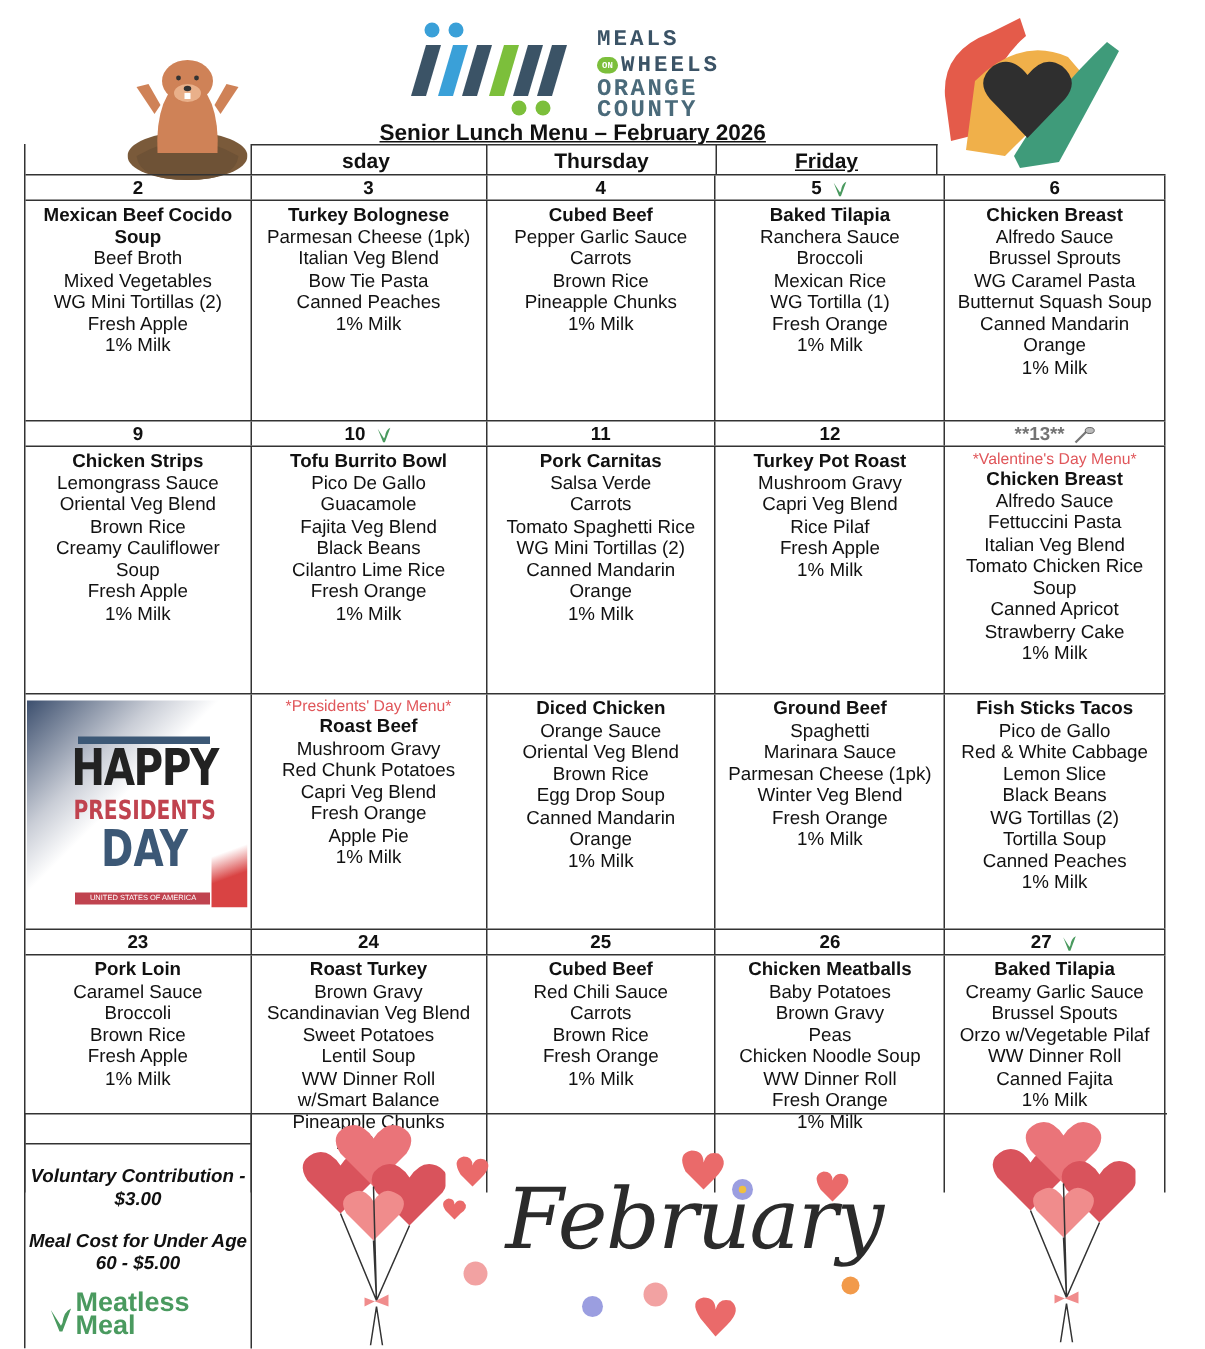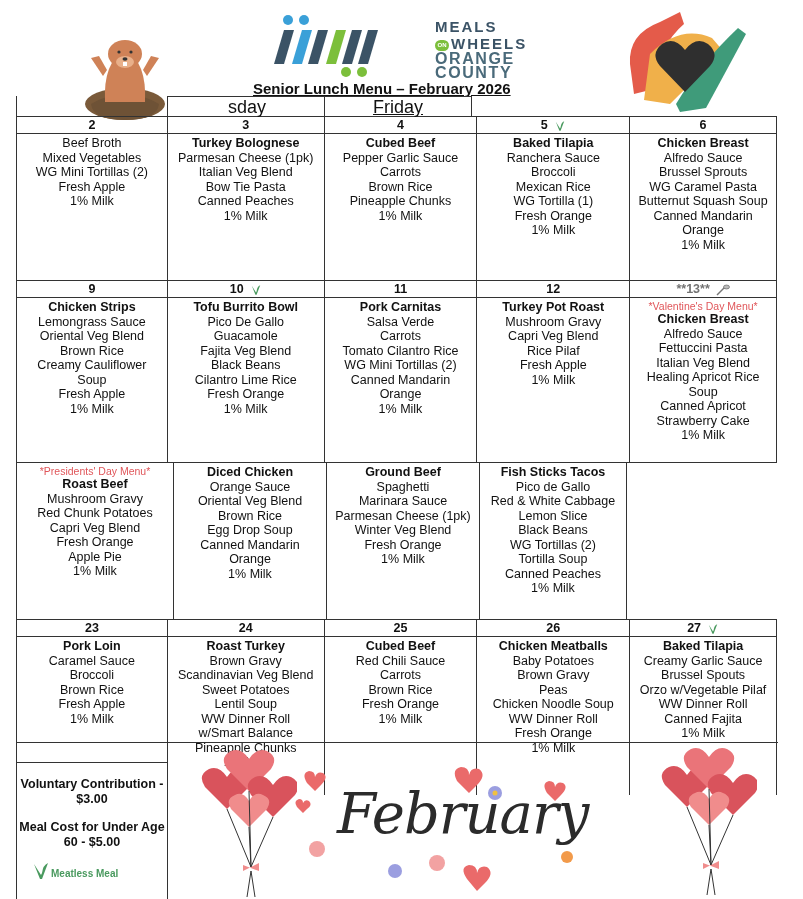--- a/index.html
+++ b/index.html
@@ -2,35 +2,35 @@
 <html><head>
 <meta charset="utf-8">
 <style>
   * { box-sizing: border-box; margin: 0; padding: 0; }
   html, body { width: 803px; height: 899px; background: #fff; overflow: hidden; }
   body { position: relative; font-family: "Liberation Sans", sans-serif; color: #111; }
 
   
   .groundhog { position: absolute; left: 85px; top: 32px; width: 80px; height: 90px; }
   .logo { position: absolute; left: 270px; top: 14px; width: 270px; height: 64px; }
-  .logo-text { position: absolute; left: 128px; top: 4px; font-family: Liberation Sans, sans-serif; font-weight: bold; color: #3b5366; letter-spacing: 2px; margin-left: 37px; }
+  .logo-text { position: absolute; left: 128px; top: 4px; font-family: Liberation Mono, monospace; font-weight: bold; color: #3b5366; letter-spacing: 2px; }
   .logo-text .l1 { font-size: 15px; line-height: 17px; }
   .logo-text .l2 { font-size: 15px; line-height: 17px; }
   .logo-text .l2 .on { display: inline-block; width: 14px; height: 11px; border-radius: 6px; background: #7cbf3b; color: #fff; font-size: 6px; line-height: 11px; text-align: center; letter-spacing: 0; vertical-align: middle; margin-right: 2px; }
   .logo-text .l3 { font-size: 16px; line-height: 14px; color: #4a6a7a; letter-spacing: 1.6px; }
   .heart-brush { position: absolute; left: 620px; top: 4px; width: 130px; height: 110px; }
 
   .title { position: absolute; left: 253px; top: 80px; font-size: 15px; font-weight: bold; text-decoration: underline; white-space: nowrap; }
 
   
   .grid { position: absolute; left: 16px; top: 96px; width: 761px; border-left: 1.5px solid #333; }
   .row-head { display: flex; height: 20px; }
   .cell { border-right: 1.5px solid #333; text-align: center; }
   .c1 { width: 151px; } .c2 { width: 157px; } .c3 { width: 153px; } .c4 { width: 153px; } .c5 { width: 147px; }
-  .dayname { font-weight: normal; font-size: 18px; line-height: 20px; border-top: 1.5px solid #333; }
+  .dayname { font-weight: bold; font-size: 14px; line-height: 20px; border-top: 1.5px solid #333; }
   .dayname.first { border-top: none; }
   .week { border-top: 1.5px solid #333; }
   .nums { display: flex; height: 17px; border-bottom: 1.2px solid #333; }
   .num { font-weight: bold; font-size: 12.5px; line-height: 16px; position: relative; }
   .num.red { color: #737373; }
   .body-row { display: flex; }
   .menu { font-size: 12.5px; line-height: 14.5px; padding-top: 2px; }
   .menu .main { font-weight: bold; }
   .menu .special { color: #e0565a; font-size: 10.5px; line-height: 12px; }
   .leaf { display: inline-block; width: 12px; height: 12px; vertical-align: middle; margin-left: 6px; }
@@ -43,22 +43,22 @@
   .pres-img .pres { font-family: "DejaVu Sans", sans-serif; font-weight: bold; font-size: 13.5px; line-height: 18px; color: #c0434f; transform: scaleY(1.3); margin-top: 4px; }
   .pres-img .day { font-family: "DejaVu Sans", sans-serif; font-weight: bold; font-size: 26px; line-height: 30px; color: #3c5876; transform: scaleY(1.3); margin-top: 2px; }
   .pres-img .usa { position: absolute; left: 32px; bottom: 2px; width: 90px; height: 8px; background: #c0434f; color: #fff; font-size: 5px; line-height: 8px; }
   .pres-img .flagcorner { position: absolute; right: 0; bottom: 0; width: 24px; height: 52px; background: linear-gradient(160deg,#fff 30%,#d94343 60%); }
 
   
   .footer { position: absolute; left: 16px; top: 742px; width: 762px; height: 157px; border-left: 1.5px solid #333; border-top: 1.5px solid #333; }
   .footer-left { position: absolute; left: 0; top: 0; width: 151px; height: 157px; border-right: 1.5px solid #333; }
   .footer-left .topband { height: 20px; border-bottom: 1.5px solid #333; }
   .footer-left .info { text-align: center; font-weight: bold; font-size: 12.5px; line-height: 14.5px; padding-top: 14px; }
-  .footer-left .info p { margin-bottom: 14px; }
-  .meatless { color: #4a9a5f; font-weight: bold; font-size: 10px; text-align: left; padding-left: 14px; margin-top: -2px; display: flex; align-items: flex-end; }
+  .footer-left .info p { margin-bottom: 14px; font-style: italic; }
+  .meatless { color: #4a9a5f; font-weight: bold; font-size: 18px; text-align: left; padding-left: 14px; margin-top: -2px; display: flex; align-items: flex-end; }
   .meatless svg { width: 20px; height: 20px; }
   .footer-art { position: absolute; left: 140px; top: 0; width: 670px; height: 157px; border-right: 1.5px solid #333; }
   .feb-word { position: absolute; left: 180px; top: 38px; font-family: "DejaVu Serif", serif; font-style: italic; font-size: 56px; color: #2b2b2b; letter-spacing: -1px; }
   .balloons-left { position: absolute; left: 30px; top: 4px; width: 110px; height: 150px; }
   .balloons-right { position: absolute; left: 490px; top: 2px; width: 110px; height: 150px; }
   .deco { position: absolute; }
 </style>
 </head>
 <body>
 
@@ -102,36 +102,38 @@
   <path d="M56 100 Q80 60 118 24 L126 30 Q110 60 86 104 L60 108Z" fill="#3f9b7a"></path>
   <path d="M65 88 L40 62 Q30 50 42 40 Q54 32 65 46 Q76 32 88 40 Q100 50 90 62Z" fill="#2f2f2f"></path>
 </svg>
 
 <div class="title">Senior Lunch Menu – February 2026</div>
 
 <div class="grid">
   <div class="row-head">
     <div class="cell c1 dayname first"></div>
     <div class="cell c2 dayname" style="text-align:left;padding-left:60px;">sday</div>
+    <div class="cell c4 dayname">Thursday</div>
     <div class="cell c5 dayname" style="text-decoration:underline;">Friday</div>
   </div>
 
   <div id="weeks">
       <div class="week">
         <div class="nums">
           <div class="cell c1 num"><span>2</span></div>
           <div class="cell c2 num"><span>3</span></div>
           <div class="cell c3 num"><span>4</span></div>
           <div class="cell c4 num"><span>5</span><svg class="leaf" viewBox="0 0 20 20">
               <path d="M3 3 L9 18 L11 18 L17 2 Q12 4 11 12 L10 14Z" fill="#4a9a5f"></path>
             </svg></div>
           <div class="cell c5 num"><span>6</span></div>
         </div>
         <div class="body-row" style="height:146px">
           <div class="cell c1 menu">
+            <div class="main">Mexican Beef Cocido Soup</div>
             <div>Beef Broth</div>
             <div>Mixed Vegetables</div>
             <div>WG Mini Tortillas (2)</div>
             <div>Fresh Apple</div>
             <div>1% Milk</div>
           </div>
           <div class="cell c2 menu">
             <div class="main">Turkey Bolognese</div>
             <div>Parmesan Cheese (1pk)</div>
             <div>Italian Veg Blend</div>
@@ -199,50 +201,62 @@
             <div>Fajita Veg Blend</div>
             <div>Black Beans</div>
             <div>Cilantro Lime Rice</div>
             <div>Fresh Orange</div>
             <div>1% Milk</div>
           </div>
           <div class="cell c3 menu">
             <div class="main">Pork Carnitas</div>
             <div>Salsa Verde</div>
             <div>Carrots</div>
-            <div>Tomato Cilantro Rice</div>
+            <div>Tomato Spaghetti Rice</div>
             <div>WG Mini Tortillas (2)</div>
             <div>Canned Mandarin</div>
             <div>Orange</div>
             <div>1% Milk</div>
           </div>
           <div class="cell c4 menu">
             <div class="main">Turkey Pot Roast</div>
             <div>Mushroom Gravy</div>
             <div>Capri Veg Blend</div>
             <div>Rice Pilaf</div>
             <div>Fresh Apple</div>
             <div>1% Milk</div>
           </div>
           <div class="cell c5 menu">
             <div class="special">*Valentine's Day Menu*</div>
             <div class="main">Chicken Breast</div>
             <div>Alfredo Sauce</div>
             <div>Fettuccini Pasta</div>
             <div>Italian Veg Blend</div>
-            <div>Healing Apricot Rice</div>
+            <div>Tomato Chicken Rice</div>
             <div>Soup</div>
             <div>Canned Apricot</div>
             <div>Strawberry Cake</div>
             <div>1% Milk</div>
           </div>
         </div>
       </div>
       <div class="week">
         <div class="body-row" style="height:156px">
+          <div class="cell c1 menu">
+            <div class="pres-img">
+              <div class="box">
+                <div class="bar"></div>
+                <div class="happy">HAPPY</div>
+                <div class="pres">PRESIDENTS</div>
+                <div class="day">DAY</div>
+              </div>
+              <div class="usa">UNITED STATES OF AMERICA</div>
+              <div class="flagcorner"></div>
+            </div>
+          </div>
           <div class="cell c2 menu">
             <div class="special">*Presidents' Day Menu*</div>
             <div class="main">Roast Beef</div>
             <div>Mushroom Gravy</div>
             <div>Red Chunk Potatoes</div>
             <div>Capri Veg Blend</div>
             <div>Fresh Orange</div>
             <div>Apple Pie</div>
             <div>1% Milk</div>
           </div>

